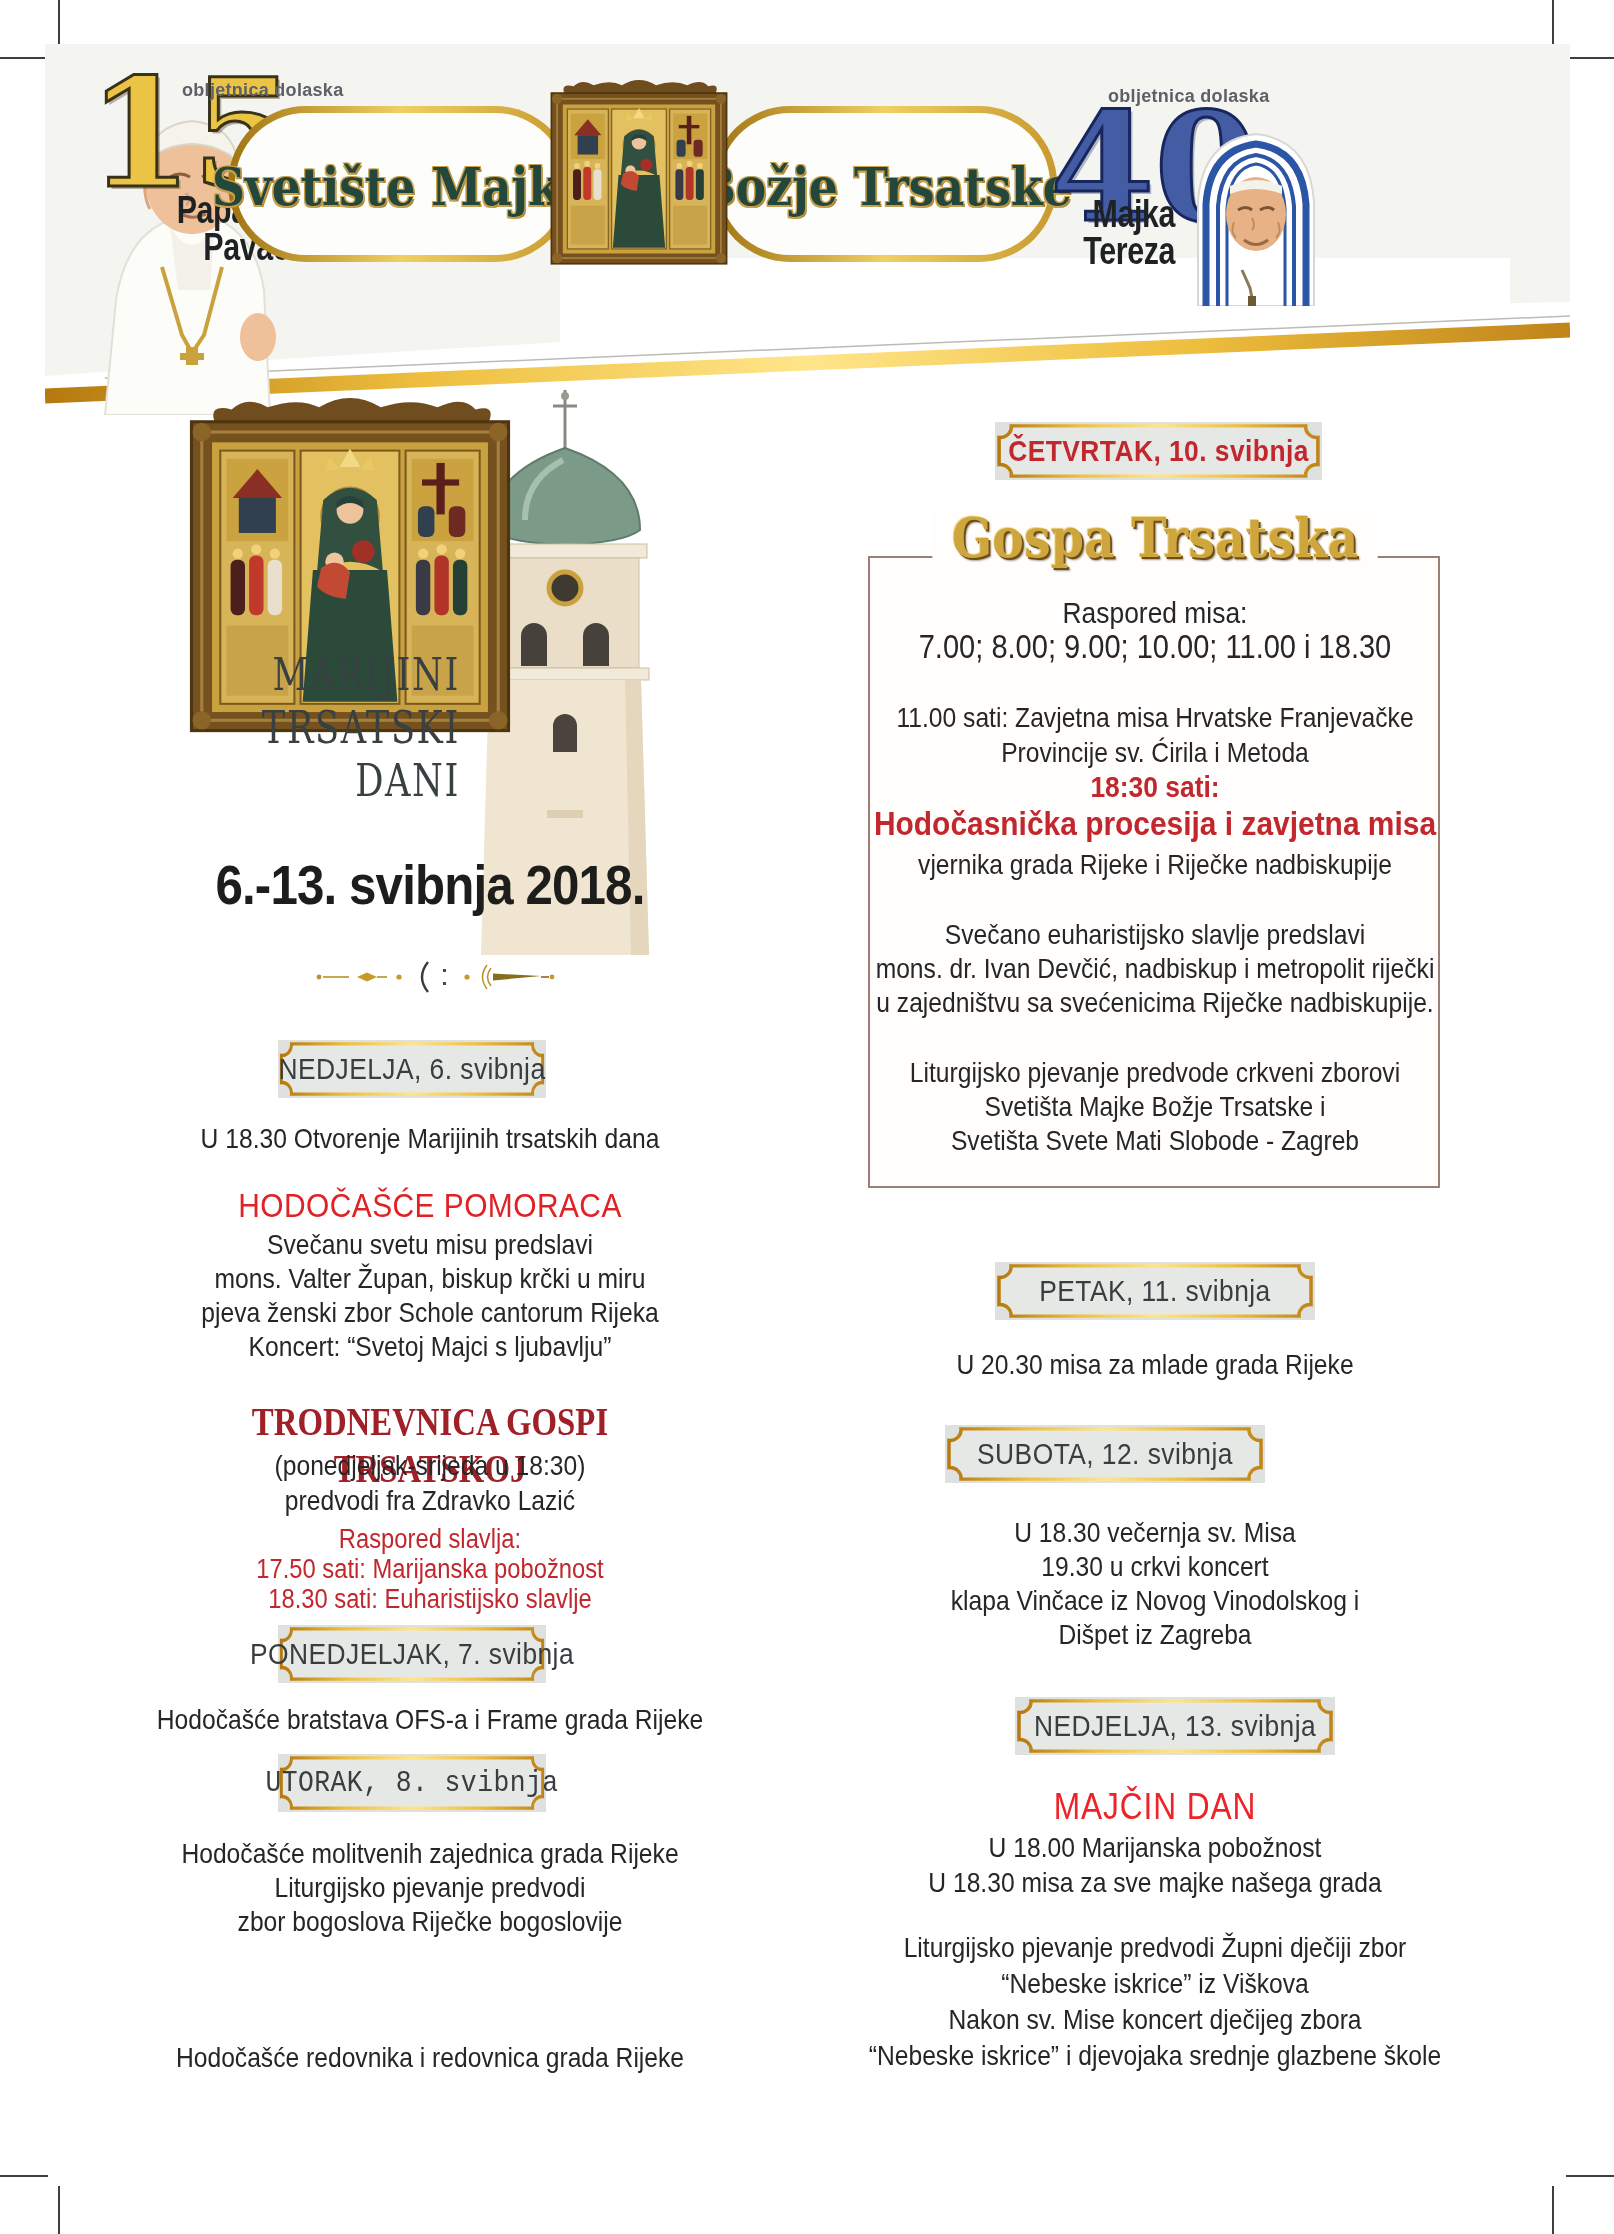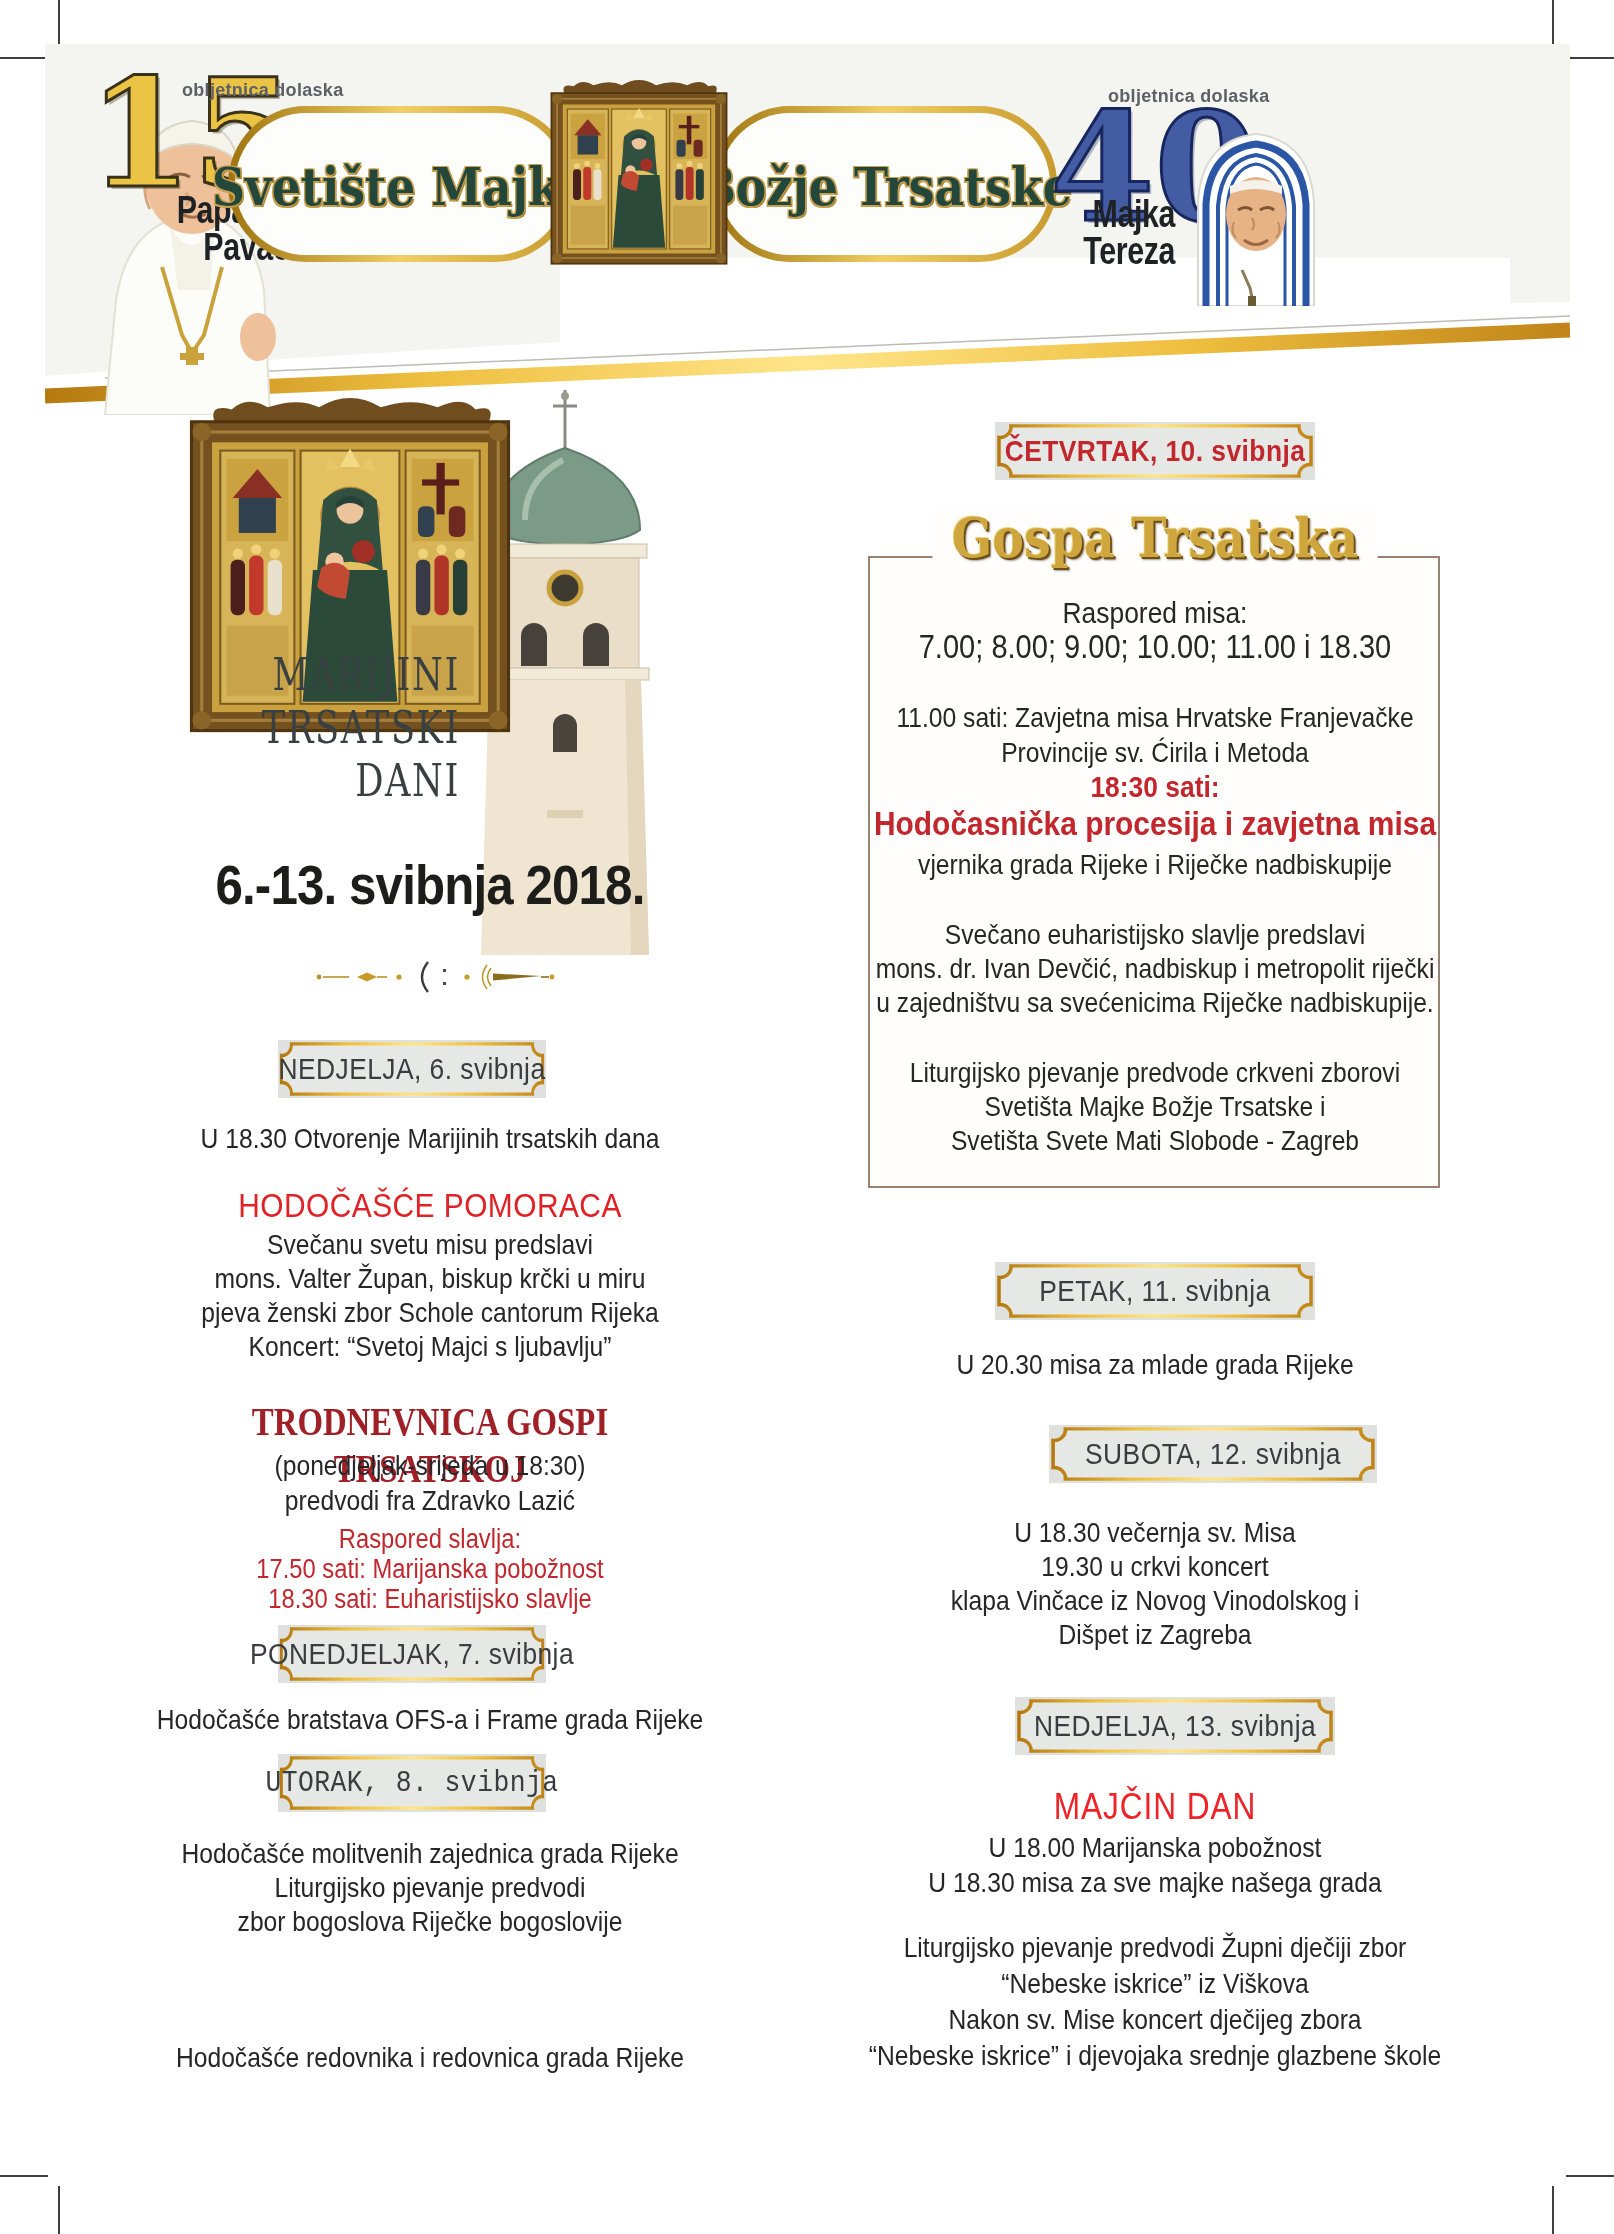--- a/index.html
+++ b/index.html
@@ -286,21 +286,21 @@
 
   <div class="abs txt body-block cond" style="left:130px;top:1837px;width:600px;">
     <div class="line">Hodočašće molitvenih zajednica grada Rijeke</div>
     <div class="line">Liturgijsko pjevanje predvodi</div>
     <div class="line">zbor bogoslova Riječke bogoslovije</div>
   </div>
 
 
   <div class="abs txt body-block cond" style="left:110px;top:2041px;width:640px;">Hodočašće  redovnika i redovnica grada Rijeke</div>
 
-  <div class="plaque plaque-r" style="left:995px;top:422px;">
+  <div class="plaque plaque-r" style="left:995px;top:422px;padding-left:7px;">
     <svg class="plaque-svg" viewBox="0 0 320 60" preserveAspectRatio="none">
         <use href="#plaque-shape" xlink:href="#plaque-shape"></use>
       </svg>
     <span class="plaque-label red-label cond">ČETVRTAK, 10. svibnja</span>
   </div>
 
   <div class="gospa-box"></div>
 
   <div class="abs txt" style="left:855px;top:506px;width:600px;">
     <span class="gold-title cond" style="display:inline-block;background:#fffefd;padding:0 22px;">Gospa Trsatska</span>
@@ -332,21 +332,21 @@
 
   <div class="plaque plaque-r" style="left:995px;top:1262px;">
     <svg class="plaque-svg" viewBox="0 0 320 60" preserveAspectRatio="none">
         <use href="#plaque-shape" xlink:href="#plaque-shape"></use>
       </svg>
     <span class="plaque-label cond">PETAK, 11. svibnja</span>
   </div>
 
   <div class="abs txt body-block cond" style="left:855px;top:1348px;width:600px;">U 20.30 misa za mlade grada Rijeke</div>
 
-  <div class="plaque plaque-r" style="left:1049px;top:1425px;padding-left:8px;">
+  <div class="plaque plaque-r" style="left:945px;top:1425px;">
     <svg class="plaque-svg" viewBox="0 0 320 60" preserveAspectRatio="none">
         <use href="#plaque-shape" xlink:href="#plaque-shape"></use>
       </svg>
     <span class="plaque-label cond">SUBOTA, 12. svibnja</span>
   </div>
 
   <div class="abs txt body-block cond" style="left:855px;top:1516px;width:600px;">
     <div class="line">U 18.30 večernja sv. Misa</div>
     <div class="line">19.30 u crkvi koncert</div>
     <div class="line">klapa Vinčace iz Novog Vinodolskog i</div>

